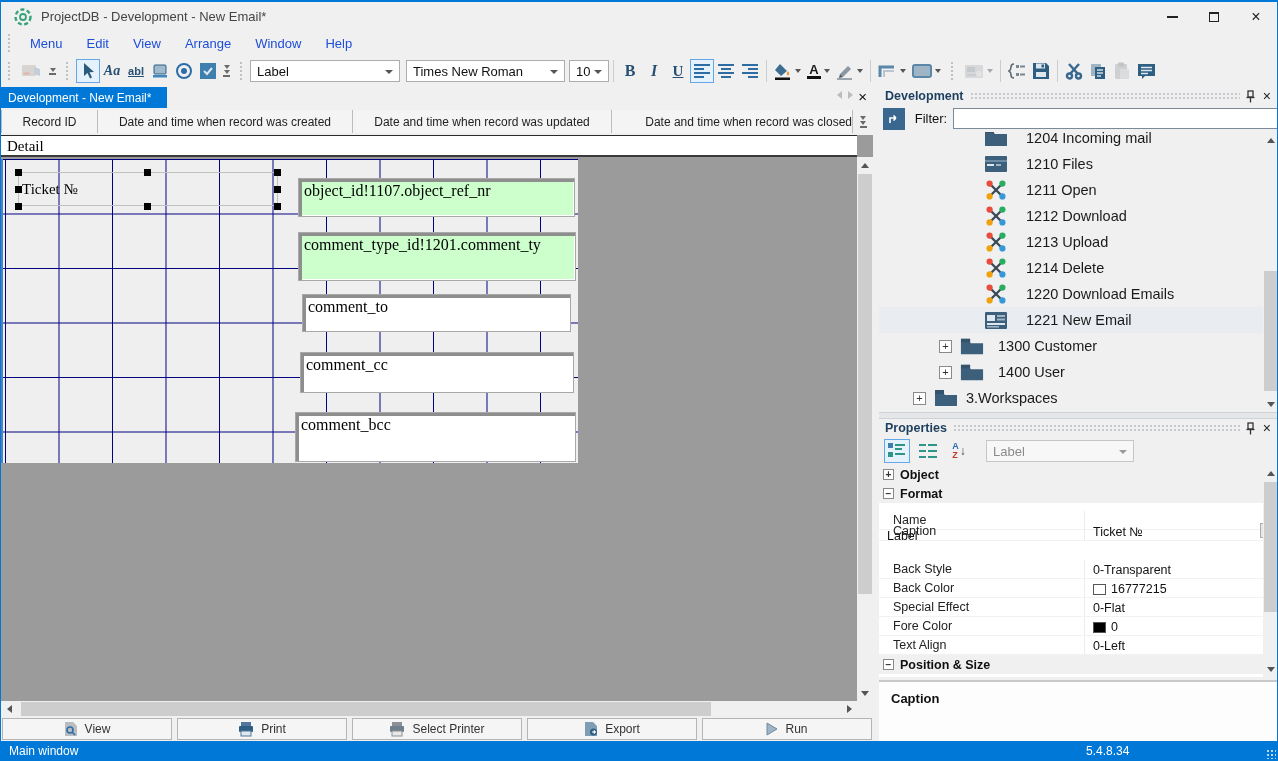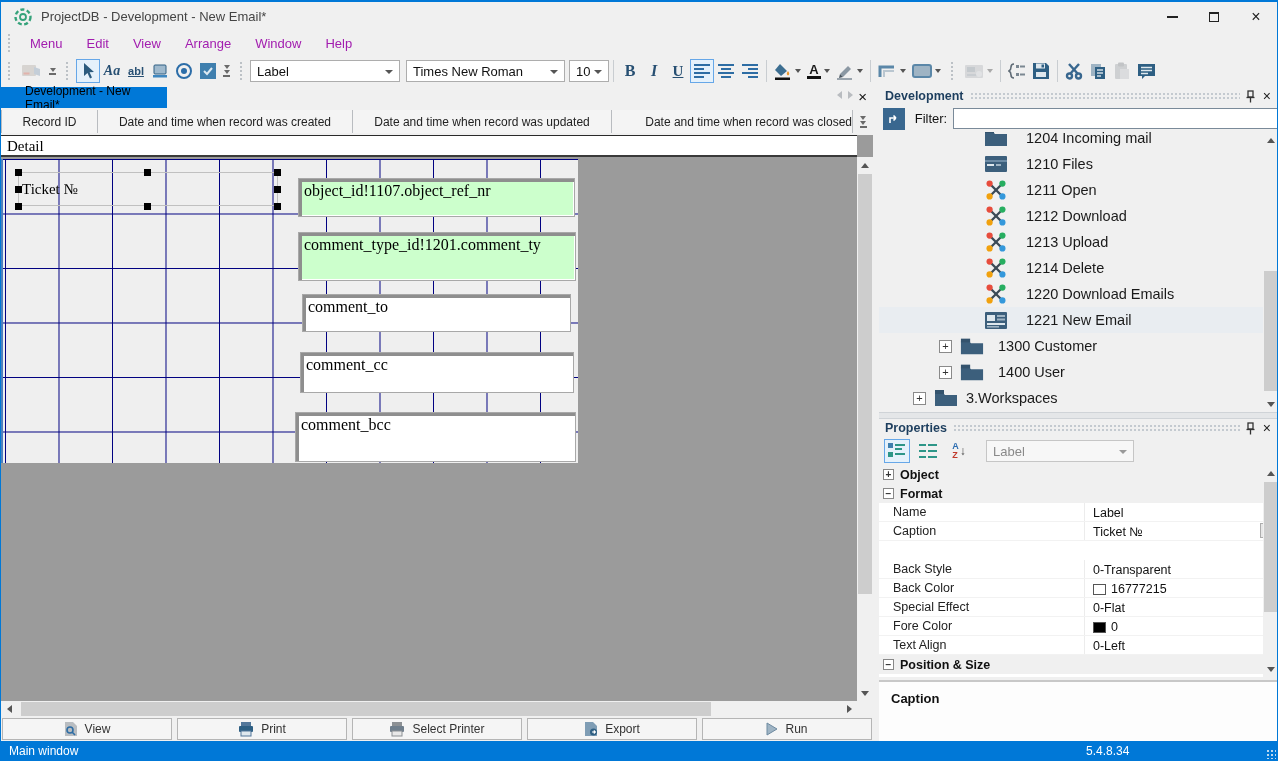--- a/index.html
+++ b/index.html
@@ -12,42 +12,42 @@
   .title-text { margin-left:8px; font-size:13px; color:#444; }
   .win-controls { position:absolute; right:0; top:0; height:30px; display:flex; }
   .win-btn { width:42px; height:30px; display:flex; align-items:center; justify-content:center; color:#222; }
   .glyph-min { width:11px; height:2px; background:#222; }
   .glyph-max { width:10px; height:10px; border:1px solid #222; border-top-width:2px; }
   .glyph-close { font-size:16px; line-height:1; color:#222; }
 
   
   .menubar { position:absolute; top:30px; left:0; right:0; height:24px; display:flex; align-items:center; background:#f0f0f0; }
   .grip { width:5px; height:20px; margin:0 6px; background-image:radial-gradient(#bcc1c6 1px, transparent 1.1px); background-size:4px 4px; }
-  .menu-item { padding:3px 12px; font-size:13px; color:#a21caf; }
+  .menu-item { padding:3px 12px; font-size:13px; color:#1d4ed8; }
 
   
   .toolbar { position:absolute; top:54px; left:0; right:0; height:32px; display:flex; align-items:center; background:#f0f0f0; }
   .tb-sep { width:1px; height:22px; background:#c9cdd1; margin:0 4px; }
   .tb-btn { height:24px; min-width:24px; padding:0 2px; display:flex; align-items:center; justify-content:center; border:1px solid transparent; color:#2e5f83; }
   .tb-btn.selected { border:1px solid #66a7e8; background:#e5f1fb; }
   .tb-btn.disabled { opacity:.45; }
   .tb-text { font-size:14px; font-weight:bold; color:#274f72; }
   .tb-chevrons { width:13px; height:24px; display:flex; flex-direction:column; align-items:center; justify-content:center; gap:1px; }
   .chev { width:0; height:0; border-left:3px solid transparent; border-right:3px solid transparent; border-top:4px solid #6a6a6a; }
   .chev-dash { width:7px; height:2px; background:#6a6a6a; }
   .combo { height:22px; background:#fff; border:1px solid #adadad; display:flex; align-items:center; font-size:13px; color:#111; padding-left:6px; position:relative; }
   .combo .arrow { position:absolute; right:6px; top:9px; width:0; height:0; border-left:4px solid transparent; border-right:4px solid transparent; border-top:4px solid #555; }
   .combo.disabled { background:#f7f7f7; color:#8a8a8a; border-color:#c6c6c6; }
   .dd-arrow { width:0;height:0;border-left:3px solid transparent;border-right:3px solid transparent;border-top:4px solid #555; margin-left:3px; }
   .serifA { font-family:"Liberation Serif", serif; }
 
   
   .left-area { position:absolute; top:86px; left:0; width:872px; height:654px; }
   .tabbar { position:absolute; top:0; left:0; right:0; height:21px; background:#f0f0f0; }
-  .tab-active { position:absolute; left:0; top:0; width:166px; height:21px; background:#0078d7; color:#000000; font-size:12px; display:flex; align-items:center; padding-left:24px; }
+  .tab-active { position:absolute; left:0; top:0; width:166px; height:21px; background:#0078d7; color:#ffffff; font-size:12px; display:flex; align-items:center; padding-left:7px; }
   .tab-nav { position:absolute; top:4px; width:0; height:0; }
   .tab-close { position:absolute; right:6px; top:1px; font-size:15px; color:#111; }
 
   .colheaders { position:absolute; top:21px; left:0; width:872px; height:27px; background:#f0f0f0; display:flex; }
   .colheader { height:23px; margin-top:2px; background:#f4f4f4; border-right:1px solid #b9bcc0; display:flex; align-items:center; justify-content:center; font-size:12px; color:#222; }
   .colheader:first-child { border-left:1px solid #b9bcc0; }
   .col-overflow { width:20px; height:23px; margin-top:2px; display:flex; flex-direction:column; align-items:center; justify-content:center; gap:1px; }
 
   .canvas { position:absolute; top:48px; left:0; width:872px; height:652px; background:#9b9b9b; }
   .band-header { position:absolute; top:0; left:0; width:856px; height:22px; background:#fff; border-top:1px solid #2a2a2a; border-bottom:2px solid #3a3a3a; font-family:"Liberation Serif", serif; font-size:15px; color:#000; padding:2px 0 0 6px; }
@@ -744,21 +744,21 @@
 
     <div class="prop-grid">
       <div class="prow prow-section" style="top:0;">
         <span class="psec-exp">+</span>
         <span>Object</span>
       </div>
       <div class="prow prow-section" style="top:19px;">
         <span class="psec-exp">−</span>
         <span>Format</span>
       </div>
-      <div class="prow prow-item" style="top:38px;">
+      <div class="prow prow-item" style="top:46px;flex-direction:column;">
         <div class="pcell-label">Name</div>
         <div class="pcell-value">
             <span>Label</span>
           </div>
       </div>
       <div class="prow prow-item" style="top:57px;">
         <div class="pcell-label">Caption</div>
         <div class="pcell-value">
             <span>Ticket №</span>
           <span class="ellipsis-btn" style="right:-14px;">...</span>

